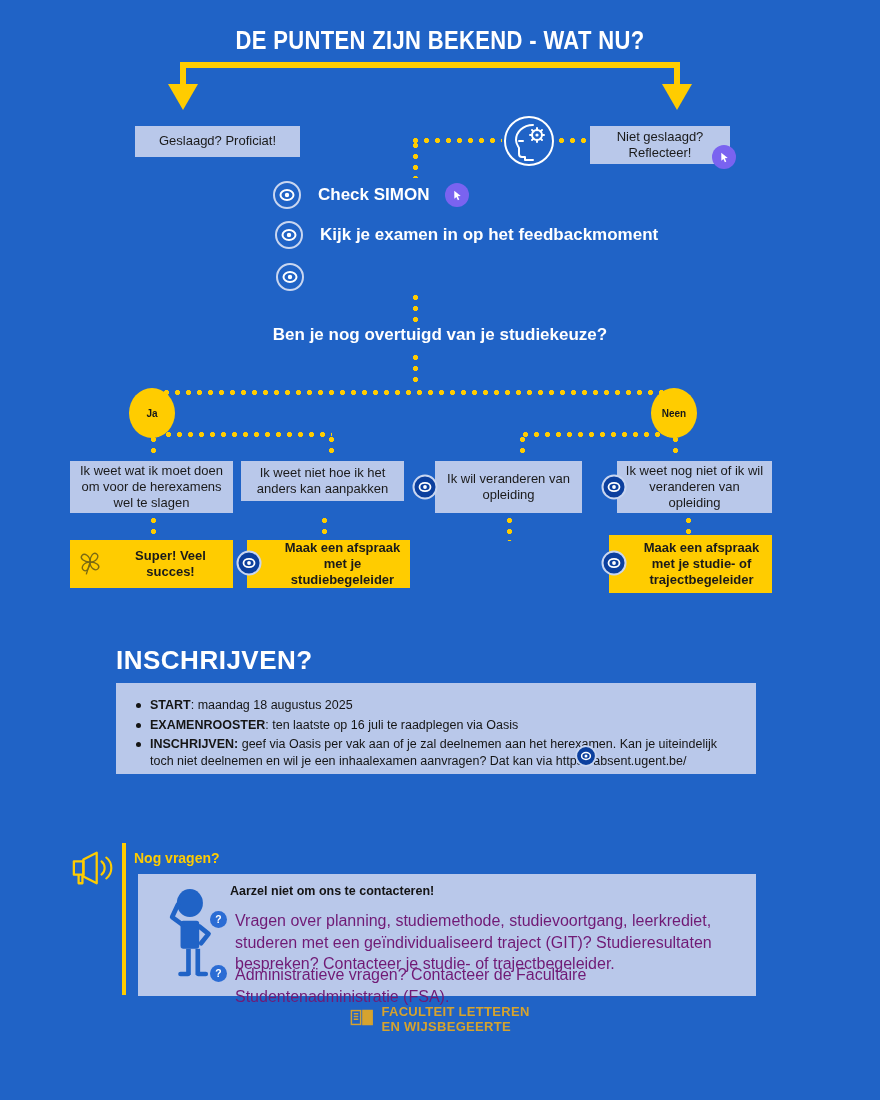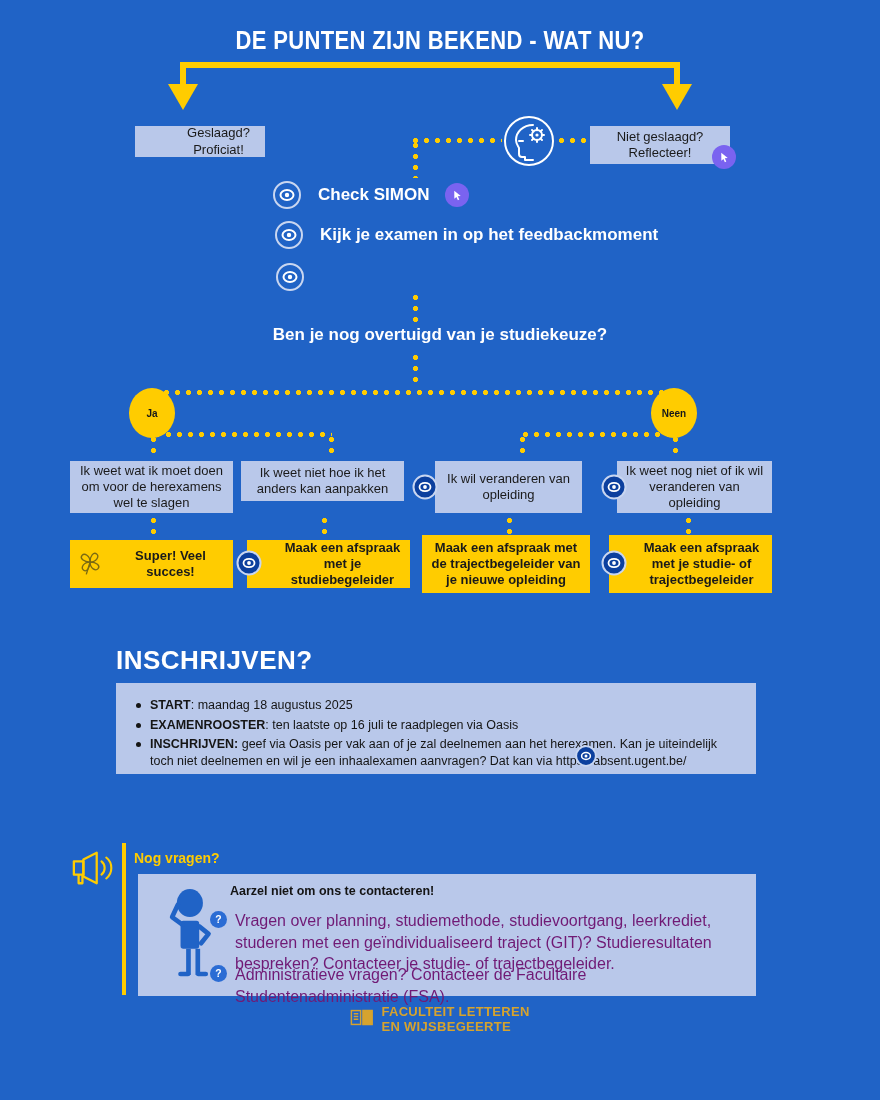--- a/index.html
+++ b/index.html
@@ -151,21 +151,21 @@
   <div class="ttl">DE PUNTEN ZIJN BEKEND - WAT NU?</div>
 
   <div class="bracket">
     <div class="bar"></div>
     <div class="stem-l"></div>
     <div class="stem-r"></div>
     <div class="head-l"></div>
     <div class="head-r"></div>
   </div>
 
-  <div class="lbox" style="left:135px; top:126px; width:130px; height:31px;padding-left:45px;">Geslaagd? Proficiat!</div>
+  <div class="lbox" style="left:135px; top:126px; width:165px; height:31px;">Geslaagd? Proficiat!</div>
 
   <div style="position:absolute; left:503px; top:115px; width:52px; height:52px;">
     <svg viewBox="0 0 52 52" width="52" height="52">
       <circle cx="26" cy="26" r="24" fill="none" stroke="#ffffff" stroke-width="2"></circle>
       <path d="M30 10 C20 10 13 17 13 25 C13 29 15 31 16 33 L16 39 C16 41 17 42 19 42 L22 42 L22 45 L30 45" fill="none" stroke="#ffffff" stroke-width="2" stroke-linejoin="round" stroke-linecap="round"></path>
       <path d="M16 26 L20 26" fill="none" stroke="#ffffff" stroke-width="2" stroke-linecap="round"></path>
       <circle cx="34" cy="20" r="5" fill="none" stroke="#ffffff" stroke-width="2"></circle>
       <circle cx="34" cy="20" r="1.6" fill="#ffffff"></circle>
       <g stroke="#ffffff" stroke-width="2" stroke-linecap="round">
         <path d="M34 13 L34 15.2"></path>
@@ -294,21 +294,20 @@
   <div class="ybox" style="left:247px; top:540px; width:163px; height:48px; justify-content:flex-start; padding-left:36px;">Maak een afspraak met je studiebegeleider</div>
   <div style="position:absolute; left:236px; top:550px;">
     <svg viewBox="0 0 26 26" width="26" height="26">
       <circle cx="13" cy="13" r="11.5" fill="#0b3f9e"></circle>
       <circle cx="13" cy="13" r="11.5" fill="none" stroke="#c9d6f0" stroke-width="2"></circle>
       <ellipse cx="13" cy="13" rx="5.5" ry="4.2" fill="none" stroke="#ffffff" stroke-width="1.8"></ellipse>
       <circle cx="13" cy="13" r="1.9" fill="#ffffff"></circle>
     </svg>
   </div>
 
-  <div class="ybox" style="left:422px; top:535px; width:168px; height:58px;">Maak een afspraak met de trajectbegeleider van je nieuwe opleiding</div>
 
   <div class="ybox" style="left:609px; top:535px; width:163px; height:58px; justify-content:flex-start; padding-left:30px;">Maak een afspraak met je studie- of trajectbegeleider</div>
   <div style="position:absolute; left:601px; top:550px;">
     <svg viewBox="0 0 26 26" width="26" height="26">
       <circle cx="13" cy="13" r="11.5" fill="#0b3f9e"></circle>
       <circle cx="13" cy="13" r="11.5" fill="none" stroke="#c9d6f0" stroke-width="2"></circle>
       <ellipse cx="13" cy="13" rx="5.5" ry="4.2" fill="none" stroke="#ffffff" stroke-width="1.8"></ellipse>
       <circle cx="13" cy="13" r="1.9" fill="#ffffff"></circle>
     </svg>
   </div>

